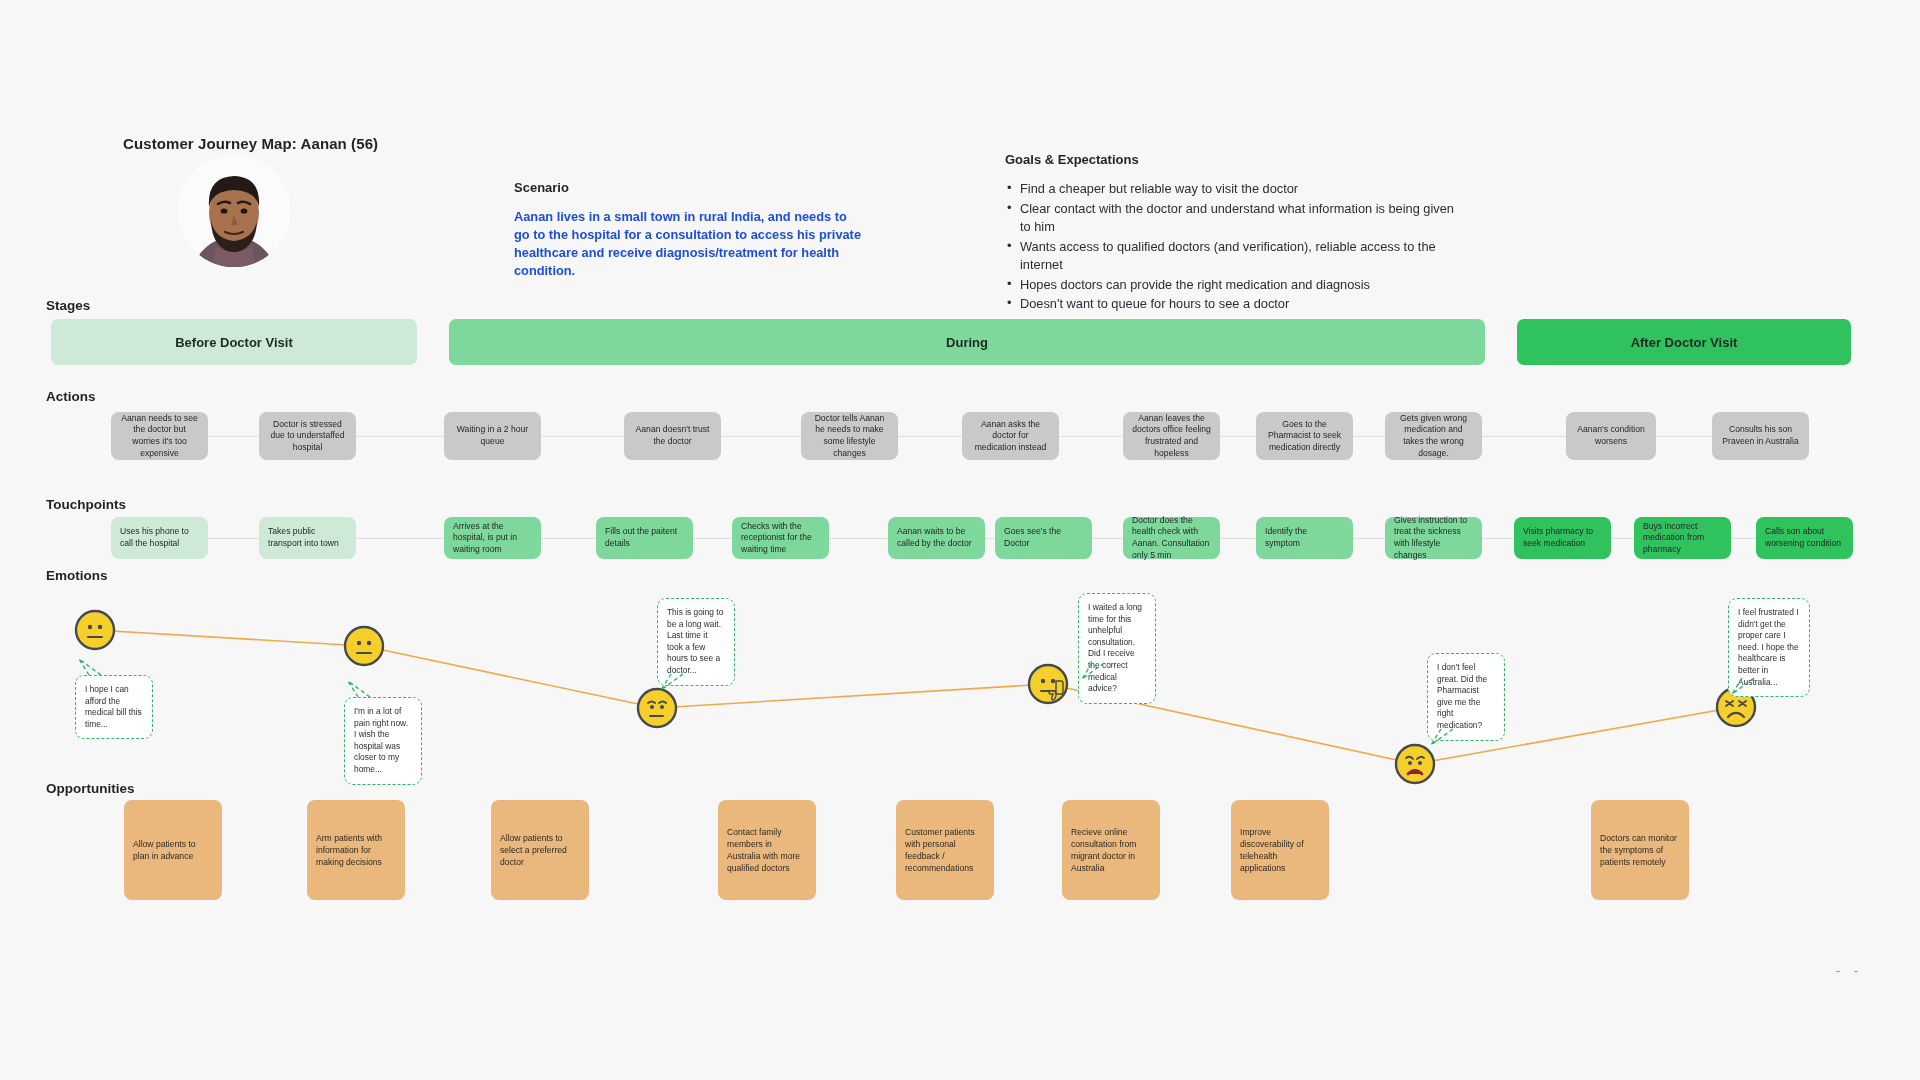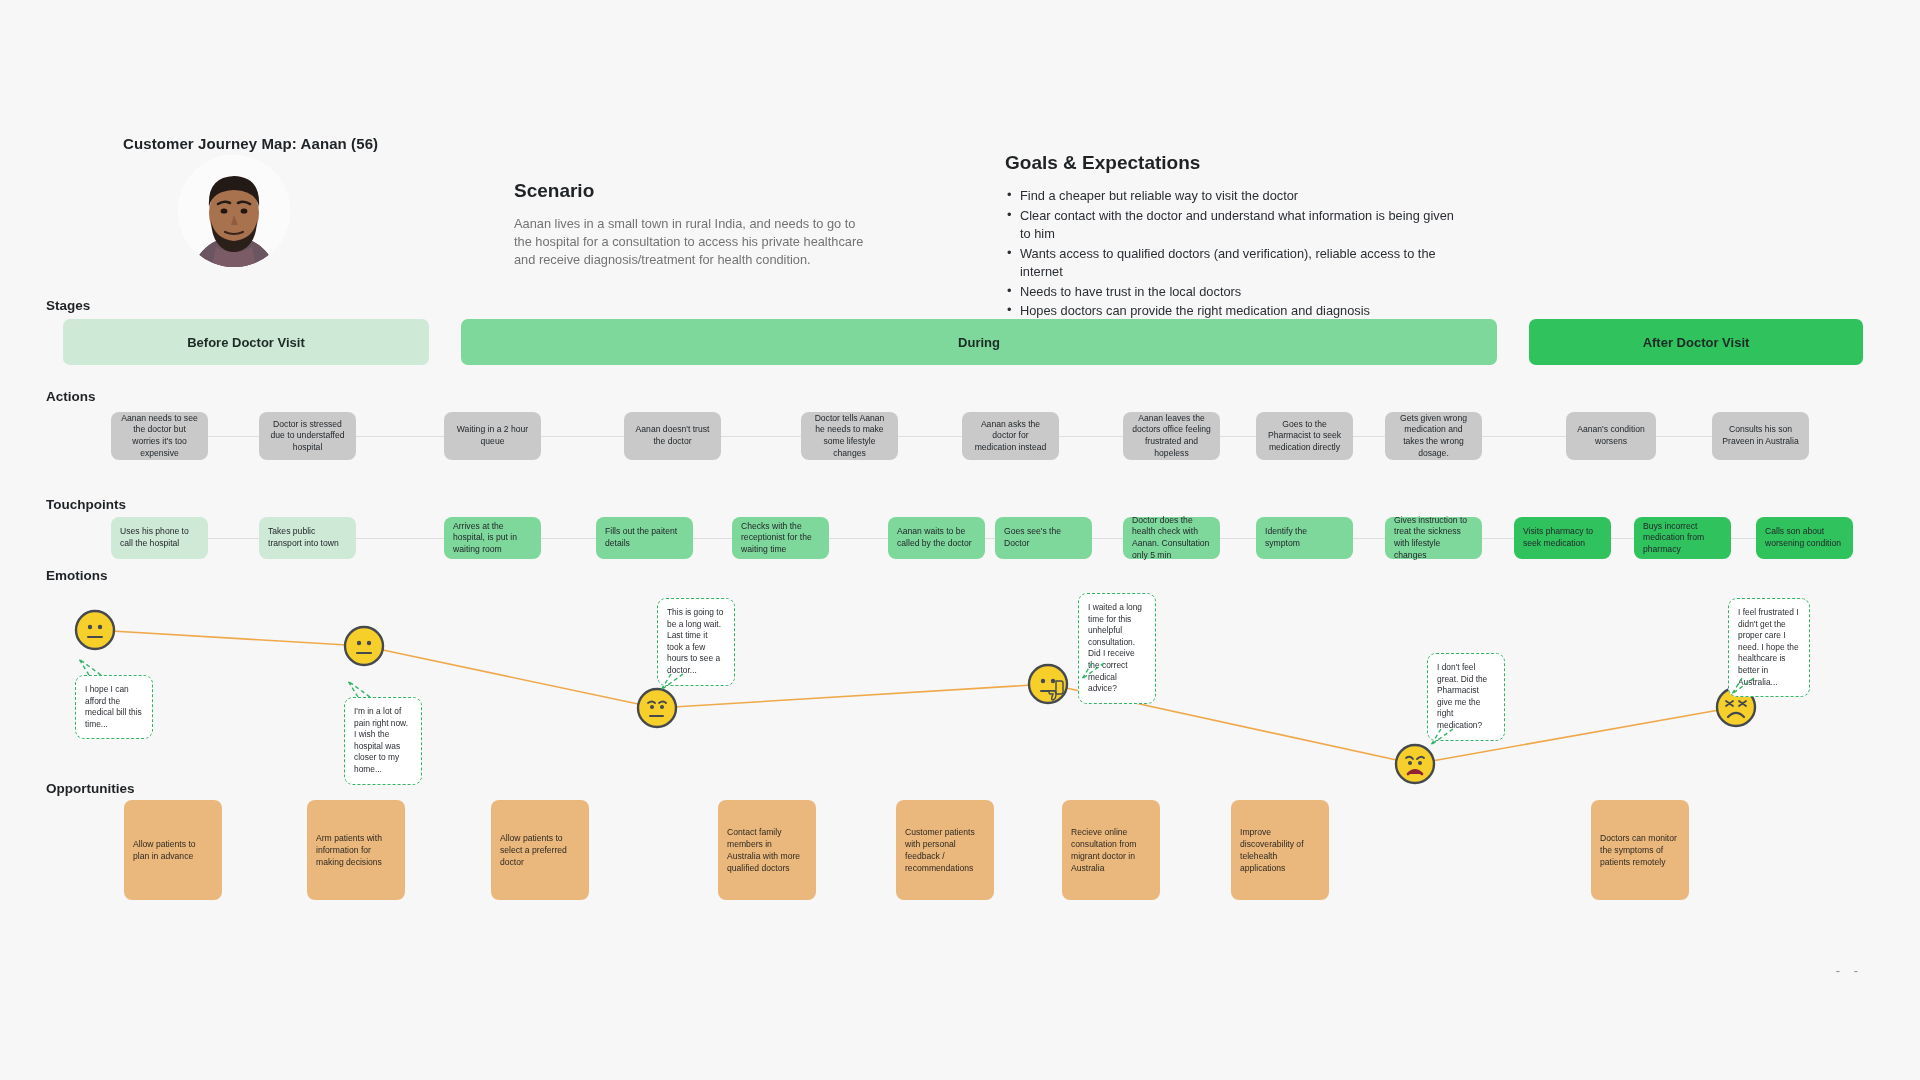--- a/index.html
+++ b/index.html
@@ -18,26 +18,26 @@
     font-size: 15px; font-weight: 700; letter-spacing: .1px; color: #1f2326;
   }
   .avatar-wrap {
     position: absolute; left: 178px; top: 155px;
     width: 112px; height: 112px; border-radius: 50%;
     overflow: hidden; background: #ffffff;
   }
   .avatar-svg { display: block; width: 112px; height: 112px; }
 
   .block-head {
-    font-size: 19px; font-weight: 700; color: #1f2326; margin-bottom: 13px;
+    font-size: 13px; font-weight: 700; color: #1f2326; margin-bottom: 13px;
   }
   .scenario {
     position: absolute; left: 514px; top: 180px; width: 350px;
   }
-  .scenario p { font-size: 12.8px; line-height: 1.42; color: #737373; }
+  .scenario p { font-size: 12.8px; line-height: 1.42; color: #1d4ed8; font-weight: bold; }
 
   .goals { position: absolute; left: 1005px; top: 152px; width: 450px; }
   .goals ul { list-style: none; }
   .goals li {
     position: relative; padding-left: 15px;
     font-size: 12.8px; line-height: 1.45; color: #2a2e33; margin-bottom: 1px;
   }
   .goals li::before {
     content: "\2022"; position: absolute; left: 2px; top: -1px;
     font-size: 13px; color: #2a2e33;
@@ -48,21 +48,21 @@
     position: absolute; left: 46px;
     font-size: 13.5px; font-weight: 700; color: #1f2326;
   }
   #lbl-stages      { top: 298px; }
   #lbl-actions     { top: 389px; }
   #lbl-touchpoints { top: 497px; }
   #lbl-emotions    { top: 568px; }
   #lbl-opps        { top: 781px; }
 
   
-  .stages { position: absolute; left: 51px; top: 319px; width: 1800px; height: 46px; margin-left: 12px; }
+  .stages { position: absolute; left: 51px; top: 319px; width: 1800px; height: 46px; }
   .stage {
     position: absolute; top: 0; height: 46px; border-radius: 7px;
     display: flex; align-items: center; justify-content: center;
     font-size: 13px; font-weight: 700; color: #1e2b24;
   }
 
   
   .row { position: absolute; left: 51px; width: 1800px; }
   #row-actions     { top: 405px; height: 62px; }
   #row-touchpoints { top: 512px; height: 52px; }
@@ -132,21 +132,20 @@
     <div class="block-head">Scenario</div>
     <p>Aanan lives in a small town in rural India, and needs to go to the hospital for a consultation to access his private healthcare and receive diagnosis/treatment for health condition.</p>
   </div>
 
   <div class="goals">
     <div class="block-head">Goals &amp; Expectations</div>
     <ul id="goals-list">
         <li>Find a cheaper but reliable way to visit the doctor</li>
         <li>Clear contact with the doctor and understand what information is being given to him</li>
         <li>Wants access to qualified doctors (and verification), reliable access to the internet</li>
-        <li>Needs to have trust in the local doctors</li>
         <li>Hopes doctors can provide the right medication and diagnosis</li>
         <li>Doesn't want to queue for hours to see a doctor</li>
       </ul>
   </div>
 
   <div class="row-label" id="lbl-stages">Stages</div>
   <div class="row-label" id="lbl-actions">Actions</div>
   <div class="row-label" id="lbl-touchpoints">Touchpoints</div>
   <div class="row-label" id="lbl-emotions">Emotions</div>
   <div class="row-label" id="lbl-opps">Opportunities</div>

